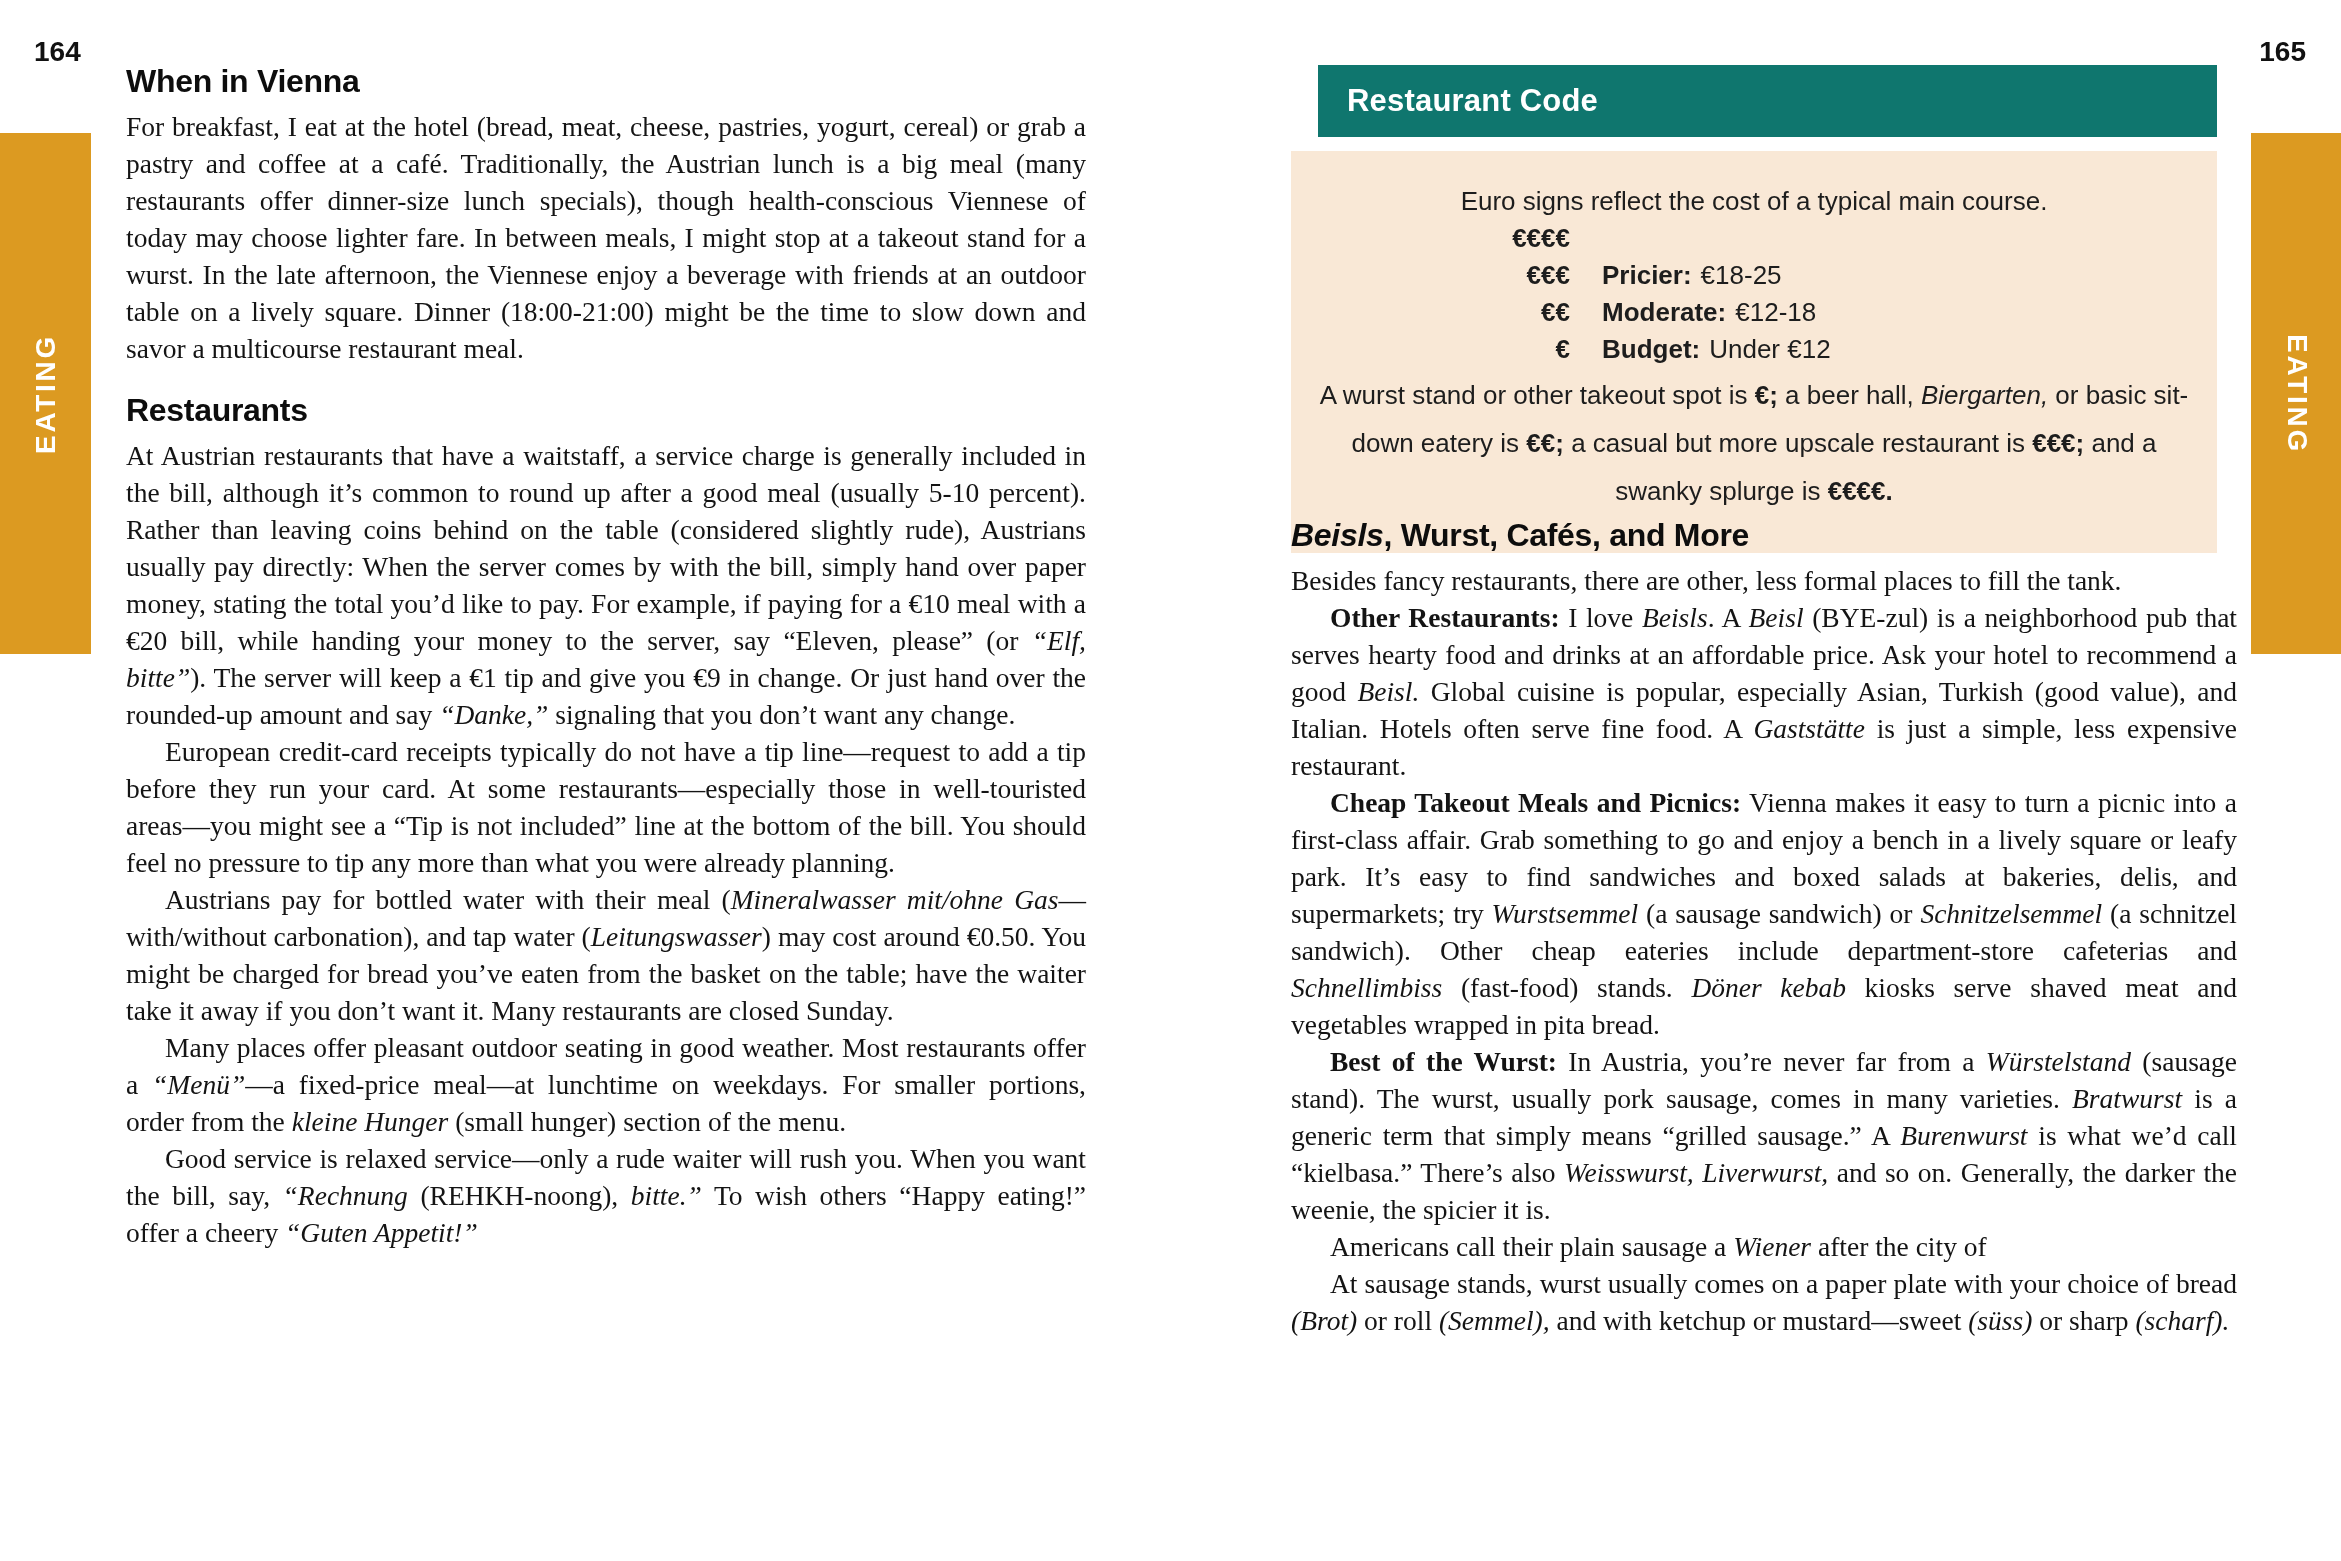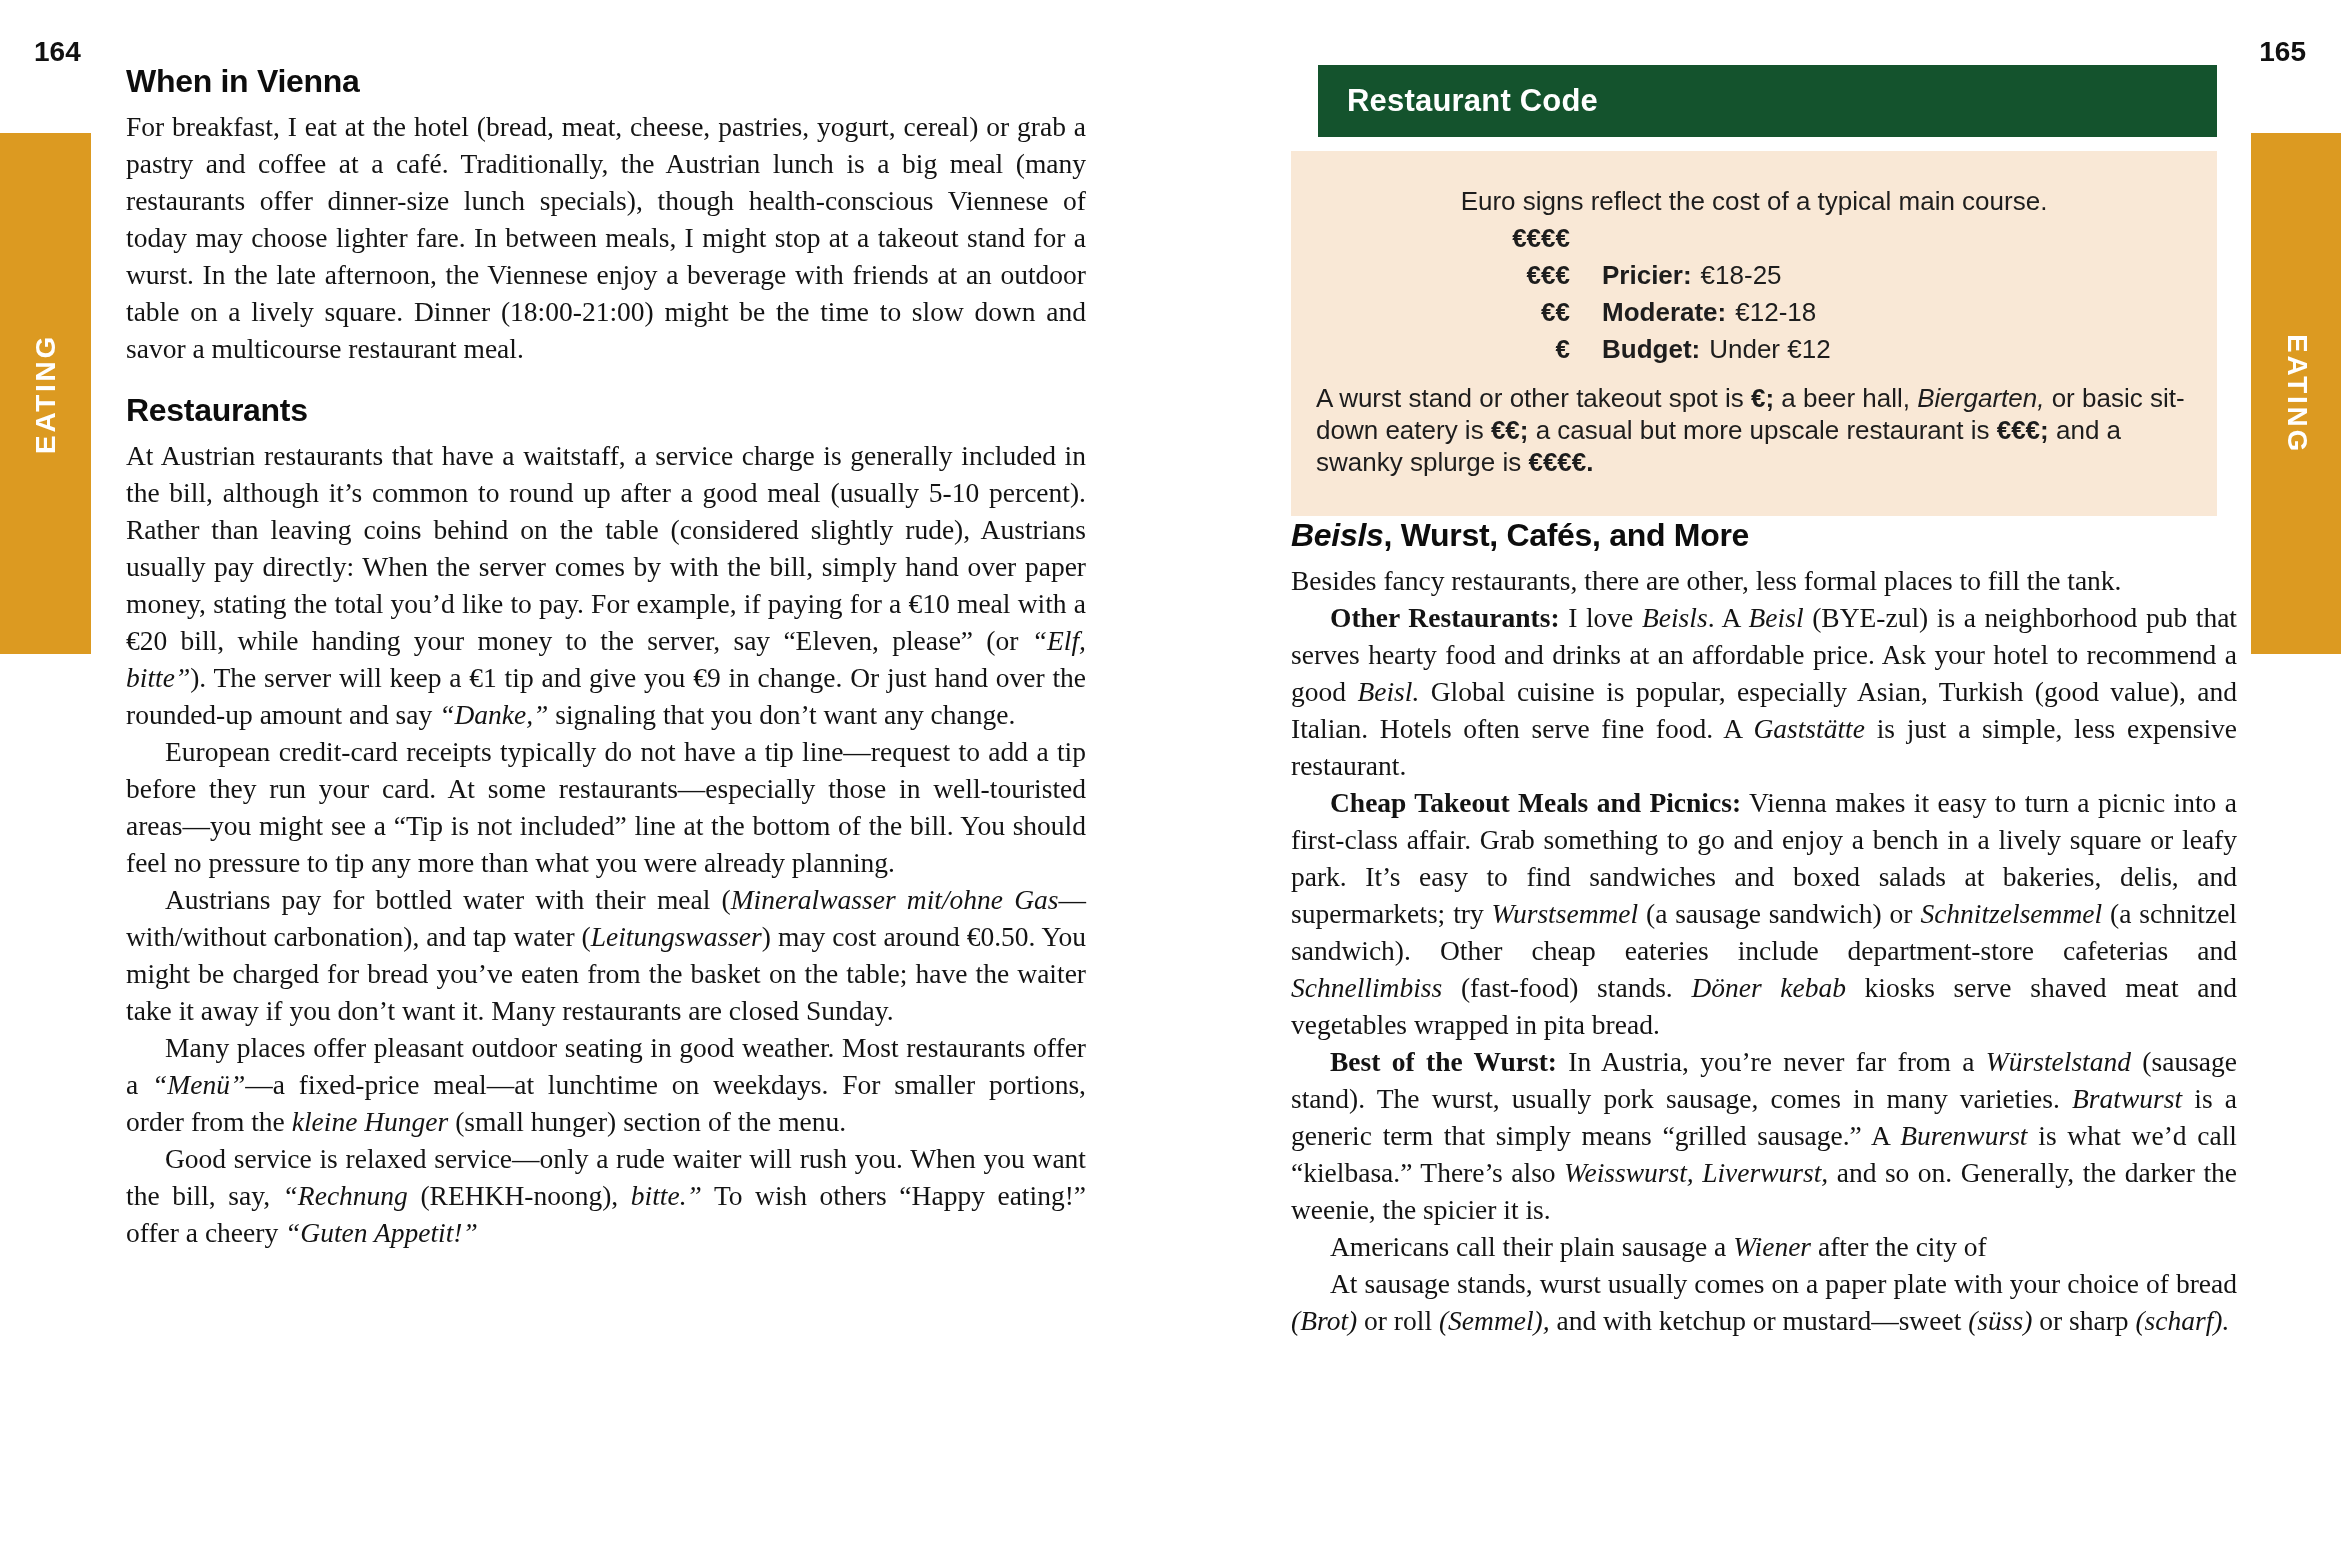--- a/index.html
+++ b/index.html
@@ -38,37 +38,37 @@
   h2.sub{margin-top:25px;}
   p.body{
     font-size:27.5px;line-height:37px;text-align:justify;margin:0;
   }
   p.indent{text-indent:39px;}
   .rs-i{font-style:italic;}
   .rs-b{font-weight:bold;}
 
   .codebox{position:absolute;left:1291px;top:65px;width:926px;}
   .codebox-header{
-    margin-left:27px;height:72px;background:#14532d;display:flex;align-items:center;
+    margin-left:27px;height:72px;background:#0f766e;display:flex;align-items:center;
     padding-left:29px;box-sizing:border-box;
   }
   .codebox-header span{
     color:#ffffff;font-family:"Liberation Sans",sans-serif;font-weight:bold;
     font-size:31px;letter-spacing:0.2px;
   }
   .codebox-body{
     margin-top:13.5px;background:#f9e8d6;padding:32px 25px 38px 25px;
     font-family:"Liberation Sans",sans-serif;font-size:26px;line-height:36px;color:#1d1d1d;
   }
   .code-intro{margin-bottom:1.8px;text-align:center;}
   .code-row{display:flex;line-height:37px;}
   .code-sym{width:254px;text-align:right;font-weight:bold;flex:none;}
   .code-rest{padding-left:32px;}
   .code-label{font-weight:bold;margin-right:9px;}
-  .code-outro{margin-top:14px;line-height:32px;}
+  .code-outro{margin-top:3px;line-height:48px;text-align:center;}
 </style>
 </head>
 <body>
 
 <div>
 
   <div class="page-num left">164</div>
   <div class="page-num right">165</div>
 
   <div class="tab tab-left">

